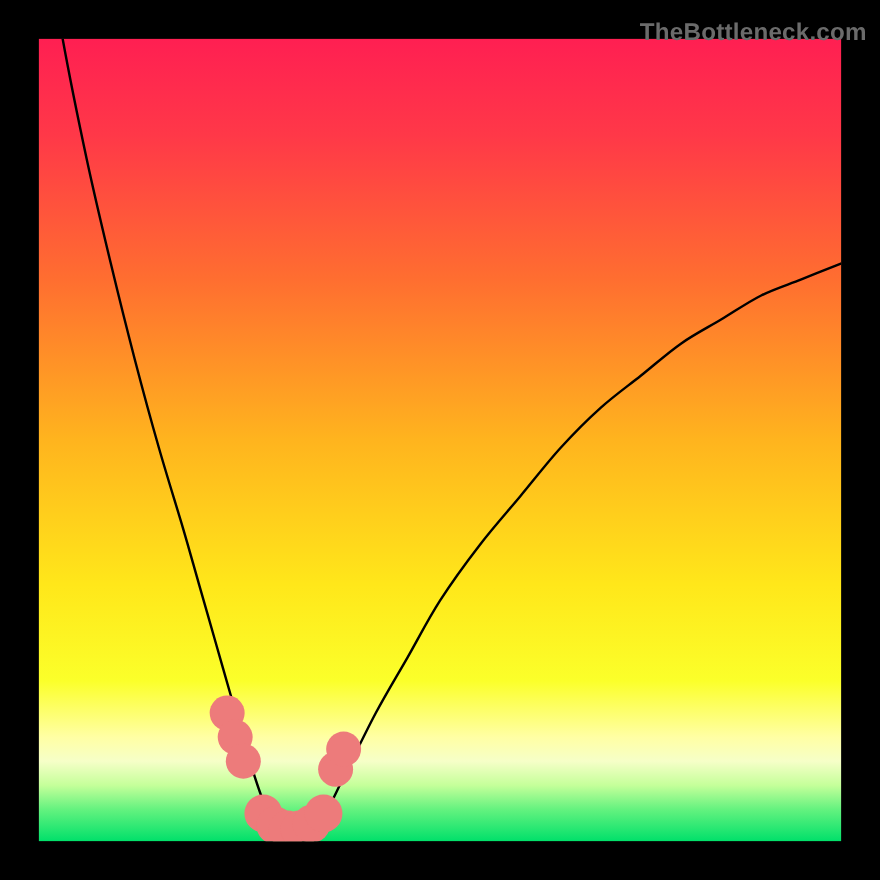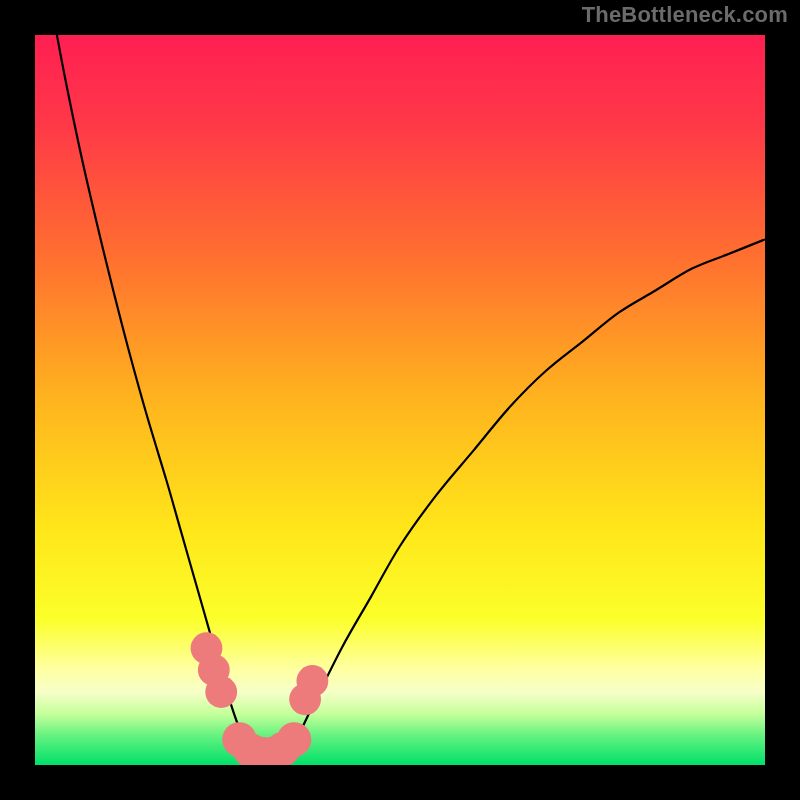--- a/index.html
+++ b/index.html
@@ -35,21 +35,21 @@
   }
   .curve-svg {
     position: absolute;
     left: 0;
     top: 0;
     width: 100%;
     height: 100%;
   }
   .watermark {
     position: absolute;
-    top: 2px;
+    top: 16px;
     right: 12px;
     font-family: Arial, Helvetica, sans-serif;
     font-size: 22px;
     font-weight: 600;
     color: #6b6b6b;
     letter-spacing: 0.2px;
   }
   .marker {
     fill: #ed7b7b;
   }

